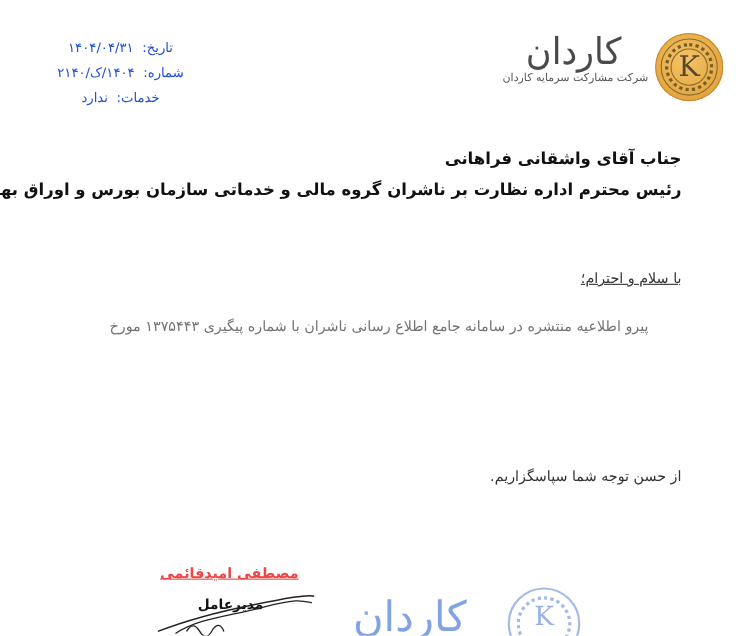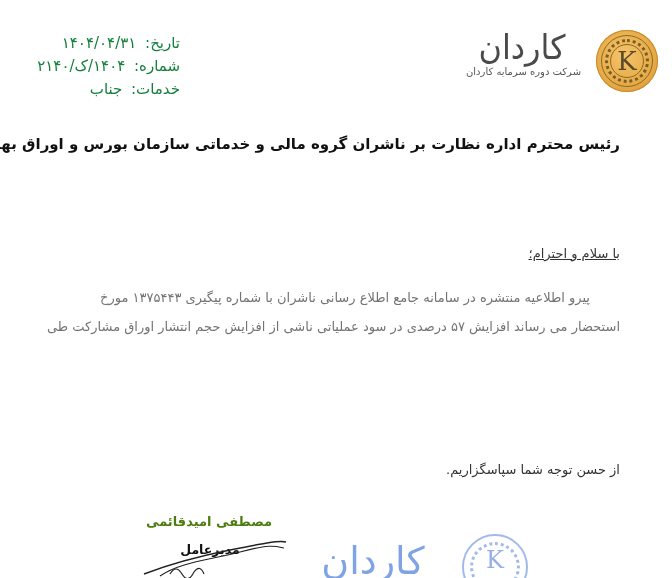--- a/index.html
+++ b/index.html
@@ -10,22 +10,22 @@
     body {
       position: relative;
       font-family: "DejaVu Sans", "Liberation Sans", sans-serif;
       color: #2a2a2a;
     }
     .abs { position: absolute; }
 
     
     .meta {
       left: 40px; top: 32px; width: 140px;
-      font-size: 15px; line-height: 23px; color: #15803d;
-      direction: rtl; text-align: right;
+      font-size: 12px; line-height: 23px; color: #1d4ed8;
+      direction: rtl; text-align: center;
     }
     .meta-row { white-space: nowrap; }
     .meta-label { margin-left: 4px; }
 
     
     .logo-coin {
       left: 596px; top: 30px; width: 62px; height: 62px;
       border-radius: 50%;
       background: radial-gradient(circle at 45% 40%, #f4c46a 0%, #e6aa45 60%, #d6963a 100%);
       box-shadow: 0 0 0 1px #c98a30 inset;
@@ -77,29 +77,30 @@
     }
     .body-para {
       right: 52px; top: 284px; width: 570px;
       direction: rtl; text-align: justify;
       font-size: 13px; line-height: 28.5px; color: #737373;
     }
     .body-line { display: block; white-space: nowrap; text-align: right; }
     .body-line.first { padding-right: 30px; }
     .closing {
       right: 52px; top: 426px; font-size: 13px; color: #333;
-      direction: rtl; white-space: nowrap; margin-top: 36px;
+      direction: rtl; white-space: nowrap;
     }
 
     
     .sig-name {
       left: 144px; top: 514px; width: 130px;
       direction: rtl; text-align: center;
-      font-weight: bold; font-size: 13px; color: #4d7c0f;
+      font-weight: bold; font-size: 13px; color: #ef4444;
       white-space: nowrap;
+      text-decoration: underline;
     }
     .sig-title {
       left: 160px; top: 542px; width: 100px;
       direction: rtl; text-align: center;
       font-weight: bold; font-size: 12.5px; color: #111;
       white-space: nowrap;
     }
     .sig-stroke {
       left: 140px; top: 534px; width: 150px; height: 44px;
     }
@@ -132,42 +133,42 @@
   <div class="meta-row">
     <span class="meta-label">تاریخ:</span>
     <span>۱۴۰۴/۰۴/۳۱</span>
   </div>
   <div class="meta-row">
     <span class="meta-label">شماره:</span>
     <span>۱۴۰۴/ک/۲۱۴۰</span>
   </div>
   <div class="meta-row">
     <span class="meta-label">خدمات:</span>
-    <span>جناب</span>
+    <span>ندارد</span>
   </div>
 </div>
 
 <div class="abs logo-coin">
   <div class="ring1"></div>
   <div class="ring2"></div>
   <div class="ring3"></div>
   <div class="k">K</div>
 </div>
 <div class="abs logo-word">کاردان</div>
-<div class="abs logo-sub">شرکت دوره سرمایه کاردان</div>
+<div class="abs logo-sub">شرکت مشارکت سرمایه کاردان</div>
 
 <div class="abs addressee">
+  <div>جناب آقای واشقانی فراهانی</div>
   <div>رئیس محترم اداره نظارت بر ناشران گروه مالی و خدماتی سازمان بورس و اوراق بهادار</div>
 </div>
 
 <div class="abs greeting">با سلام و احترام؛</div>
 
 <div class="abs body-para">
   <span class="body-line first">پیرو اطلاعیه منتشره در سامانه جامع اطلاع رسانی ناشران با شماره پیگیری ۱۳۷۵۴۴۳ مورخ</span>
-  <span class="body-line">استحضار می رساند افزایش ۵۷ درصدی در سود عملیاتی ناشی از افزایش حجم انتشار اوراق مشارکت طی</span>
 </div>
 
 <div class="abs closing">از حسن توجه شما سپاسگزاریم.</div>
 
 <div class="abs sig-name">مصطفی امیدقائمی</div>
 <div class="abs sig-title">مدیرعامل</div>
 <svg class="abs sig-stroke" viewBox="0 0 150 44">
   <path d="M4 40 C 30 30, 60 22, 90 16 S 140 6, 146 8" stroke="#222" stroke-width="1.4" fill="none"></path>
   <path d="M20 42 C 40 28, 70 26, 100 18 S 135 12, 144 14" stroke="#222" stroke-width="1.1" fill="none"></path>
   <path d="M30 40 q 6 -10 12 0 q 6 10 12 -2 q 6 -8 10 2" stroke="#222" stroke-width="1.2" fill="none"></path>

